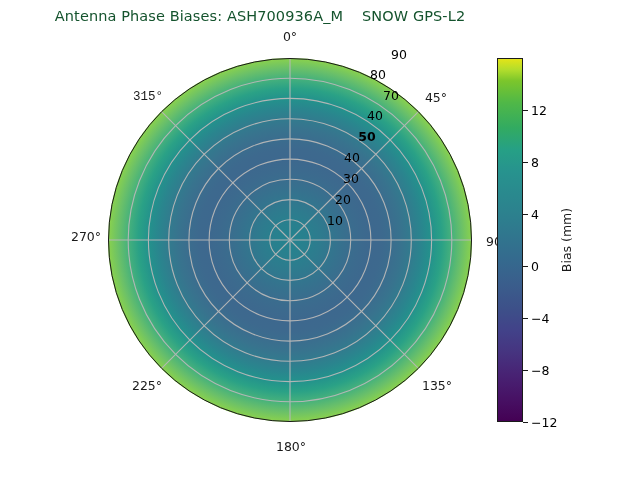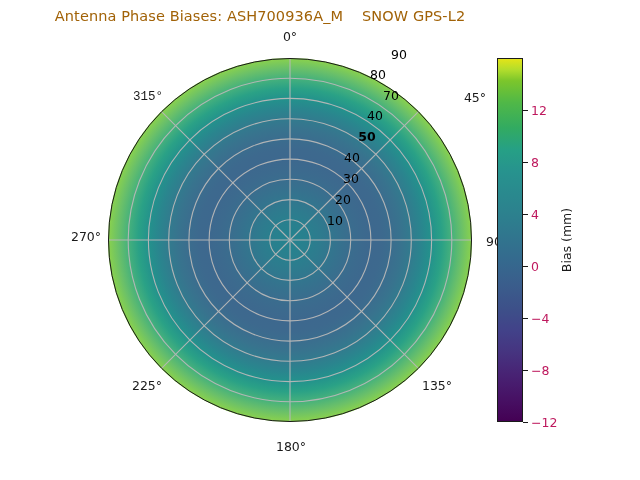--- a/index.html
+++ b/index.html
@@ -24,21 +24,21 @@
   }
 
   
   #chart-title {
     position: absolute;
     left: 0;
     top: 8px;
     width: 520px;
     text-align: center;
     font-size: 14.5px;
-    color: #a16207;
+    color: #14532d;
     white-space: pre;
     letter-spacing: 0.1px;
   }
 
   
   #polar-axes {
     position: absolute;
     left: 108px;
     top: 58px;
     width: 364px;
@@ -110,21 +110,21 @@
     position: absolute;
     left: 26px;
     width: 4.5px;
     height: 1.3px;
     background: #1a1a1a;
   }
   .cb-ticklabel {
     position: absolute;
     left: 34px;
     font-size: 12.5px;
-    color: #be185d;
+    color: #000000;
     white-space: nowrap;
     transform: translateY(-50%);
   }
   #colorbar-title {
     position: absolute;
     left: 566px;
     top: 240px;
     font-size: 12.5px;
     color: #1a1a1a;
     white-space: nowrap;
@@ -200,21 +200,21 @@
     <div class="r-label" style="left:243px; top:120px;">30</div>
     <div class="r-label" style="left:244px; top:99px;">40</div>
     <div class="r-label" style="left:259px; top:78px;font-weight:bold;">50</div>
     <div class="r-label" style="left:267px; top:57px;">40</div>
     <div class="r-label" style="left:275px; top:37px;margin-left:8px;">70</div>
     <div class="r-label" style="left:270px; top:16px;">80</div>
     <div class="r-label" style="left:291px; top:-4px;">90</div>
   </div>
 
   <div class="theta-label" style="left:290px; top:36px;">0°</div>
-  <div class="theta-label" style="left:436px; top:97px;margin-left:39px;">45°</div>
+  <div class="theta-label" style="left:436px; top:97px;">45°</div>
   <div class="theta-label" style="left:494px; top:241px;">90</div>
   <div class="theta-label" style="left:437px; top:385px;">135°</div>
   <div class="theta-label" style="left:291px; top:446px;">180°</div>
   <div class="theta-label" style="left:147px; top:385px;">225°</div>
   <div class="theta-label" style="left:86px;  top:236px;">270°</div>
   <div class="theta-label" style="left:148px; top:97px;font-family:Liberation Mono, monospace;">315°</div>
 
   <div id="colorbar-wrap">
     <div id="colorbar-gradient" style="background: linear-gradient(to top,
             #440154 0%,

